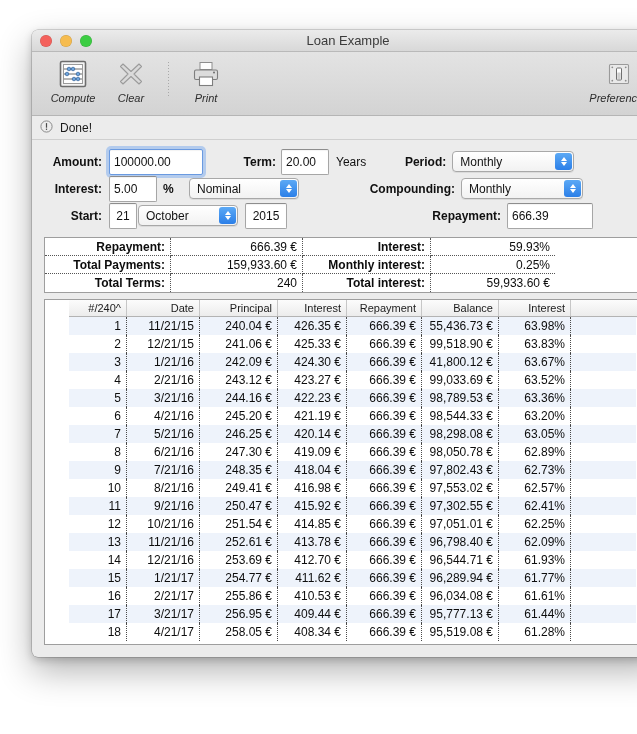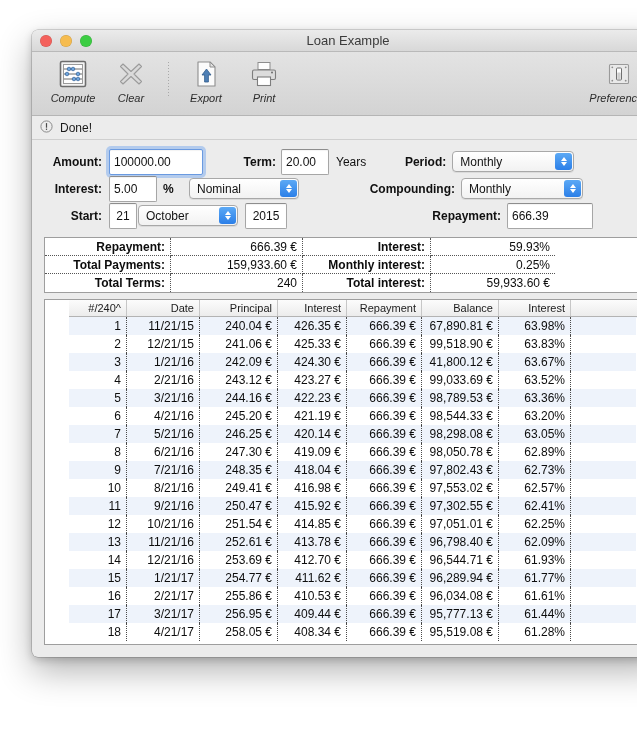--- a/index.html
+++ b/index.html
@@ -284,30 +284,20 @@
         <div class="tb-icon">
           <svg width="30" height="30" viewBox="0 0 30 30">
             <path d="M7 5 L15 12.5 L23 5 L25.5 7.5 L18 15 L25.5 22.5 L23 25 L15 17.5 L7 25 L4.5 22.5 L12 15 L4.5 7.5 Z" fill="#dadada" stroke="#9b9b9b" stroke-width="1.1" stroke-linejoin="round"></path>
           </svg>
         </div>
         <div class="tb-label">Clear</div>
       </div>
 
       <div class="tb-sep"></div>
 
-      <div class="tb-item">
-        <div class="tb-icon">
-          <svg width="30" height="30" viewBox="0 0 30 30">
-            <path d="M7 3 H19 L24 8 V27 H7 Z" fill="#fbfbfb" stroke="#8d8d8d" stroke-width="1.1" stroke-linejoin="round"></path>
-            <path d="M19 3 L19 8 L24 8 Z" fill="#e2e2e2" stroke="#8d8d8d" stroke-width="1"></path>
-            <path d="M15.5 10 L20 16 H17.4 V23 H13.6 V16 H11 Z" fill="#4e7fb5" stroke="#2f5b8c" stroke-width=".8" stroke-linejoin="round"></path>
-          </svg>
-        </div>
-        <div class="tb-label">Export</div>
-      </div>
 
       <div class="tb-item">
         <div class="tb-icon">
           <svg width="30" height="30" viewBox="0 0 30 30">
             <rect x="9" y="3.5" width="12" height="7" fill="#fdfdfd" stroke="#8d8d8d" stroke-width="1"></rect>
             <path d="M5 11 H25 C26 11 26.5 11.8 26.5 12.8 V19 C26.5 20 26 20.5 25 20.5 H5 C4 20.5 3.5 20 3.5 19 V12.8 C3.5 11.8 4 11 5 11 Z" fill="#dcdcdc" stroke="#7e7e7e" stroke-width="1.1"></path>
             <rect x="8.5" y="18" width="13" height="8.5" fill="#ffffff" stroke="#7e7e7e" stroke-width="1.1"></rect>
             <circle cx="23" cy="13.5" r="1" fill="#6d6d6d"></circle>
           </svg>
         </div>
@@ -440,21 +430,21 @@
           <div class="th c6">Interest</div>
           <div class="th cpad lastpad"></div>
         </div>
       <div class="tbody" id="tbody">
           <div class="trow alt">
             <div class="td c0">1</div>
             <div class="td c1">11/21/15</div>
             <div class="td c2">240.04 €</div>
             <div class="td c3">426.35 €</div>
             <div class="td c4">666.39 €</div>
-            <div class="td c5">67,890.81 €</div>
+            <div class="td c5">55,436.73 €</div>
             <div class="td c6">63.98%</div>
             <div class="td cpad lastpad"></div>
           </div>
           <div class="trow">
             <div class="td c0">2</div>
             <div class="td c1">12/21/15</div>
             <div class="td c2">241.06 €</div>
             <div class="td c3">425.33 €</div>
             <div class="td c4">666.39 €</div>
             <div class="td c5">99,518.90 €</div>

